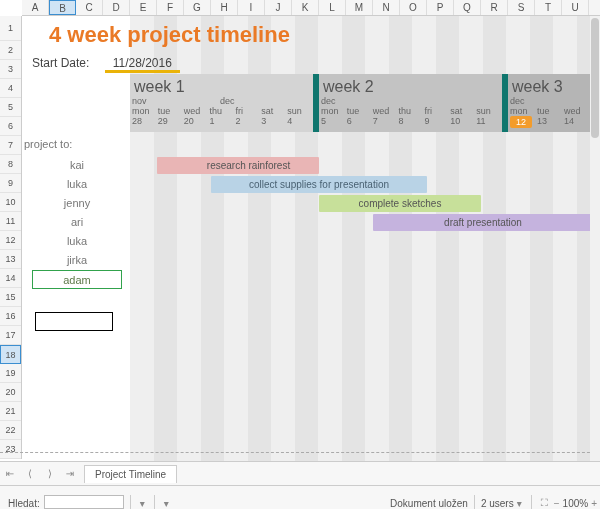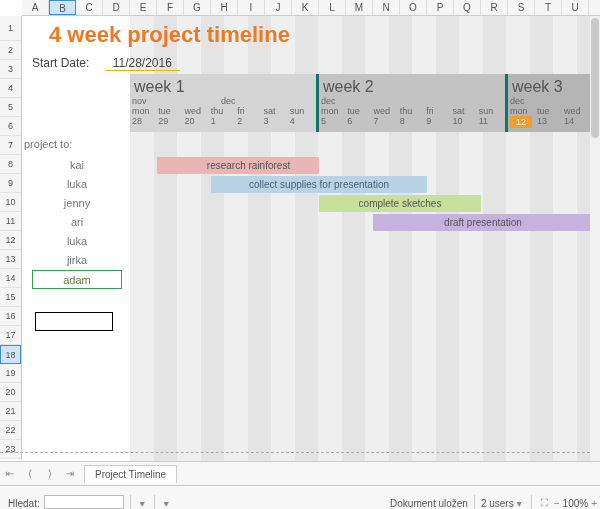--- a/index.html
+++ b/index.html
@@ -81,34 +81,34 @@
   .stripes .col.light { background: #efefef; }
   .stripes .col.dark  { background: #e4e4e4; }
   
   .title-row { position: absolute; left: 27px; top: 6px; }
   .title {
     font-size: 22px;
     font-weight: bold;
     color: #ea7a26;
   }
   .startdate { position: absolute; left: 10px; top: 40px; color:#444; font-size:12px;}
-  .startdate .val { border-bottom:1px solid #eab308; padding: 0 8px; margin-left:12px;}
+  .startdate .val { border-bottom:3px solid #eab308; padding: 0 8px; margin-left:12px;}
   
   .weeks {
     position: absolute;
     left: 108px;
     top: 58px;
     right: 0;
     height: 58px;
   }
   .weekseg {
     position: absolute;
     top: 0;
     height: 58px;
-    border-right: 3px solid #0f766e;
+    border-right: 6px solid #0f766e;
   }
   .weekseg.a { left: 0; width: 189px; background: #d4d4d4; }
   .weekseg.b { left: 189px; width: 189px; background: #c3c3c3; }
   .weekseg.c { left: 378px; width: 200px; background: #b5b5b5; }
   .weekname { font-size: 16px; color:#555; padding: 4px 4px 0 4px;}
   .monthrow { display:flex; padding-left:2px; font-size:9px; color:#666;gap:21px; }
   .monthrow span { width:27px; }
   .dayrow { display:flex; padding-left:2px; font-size:9px; color:#666; }
   .dayrow span { width:27px; display:inline-block;}
   .dayrow .today { background:#f39c2b; color:#fff; text-align:center; border-radius:2px; width:22px; padding:1px 0;}

